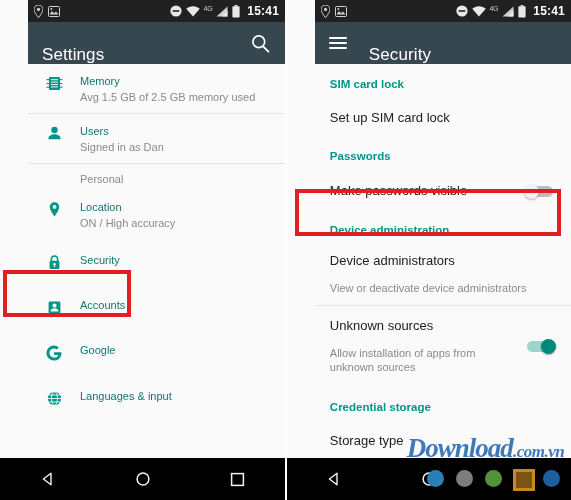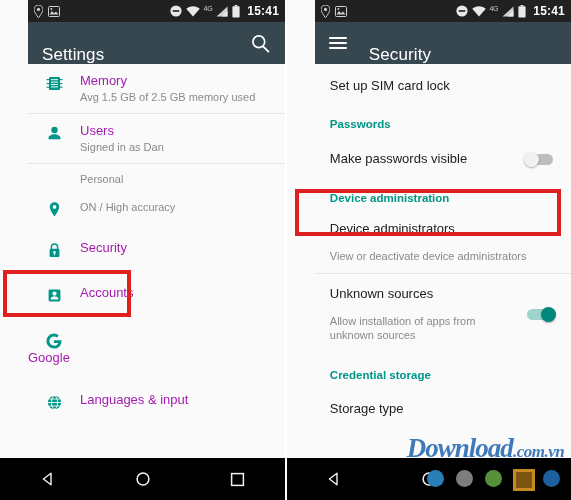--- a/index.html
+++ b/index.html
@@ -55,21 +55,21 @@
     padding:9px 14px 9px 0;
     box-sizing:border-box;
     background:#fafafa;
   }
   .row .iconcell{
     width:52px;min-width:52px;
     display:flex;align-items:flex-start;justify-content:center;
     padding-top:2px;
   }
   .row .textcell{flex:1;min-width:0;}
-  .title{font-size:13px;color:#a21caf;line-height:16px;}
+  .title{font-size:11px;color:#0f766e;line-height:16px;}
   .subtitle{font-size:11px;color:#8a8a8a;line-height:14px;margin-top:1px;}
   .divider{height:1px;background:#e3e3e3;margin-left:0;}
 
   .section-label{
     font-size:11px;color:#8a8a8a;
     padding:9px 0 5px 52px;background:#fafafa;
   }
   .section-teal{
     font-size:11.5px;color:#009688;font-weight:bold;
     padding:11px 0 6px 15px;background:#fafafa;
@@ -232,20 +232,21 @@
       <div class="section-label">Personal</div>
 
       <div class="row">
         <div class="iconcell">
           <svg width="17" height="17" viewBox="0 0 17 17">
               <path d="M8.5 1.2C5.9 1.2 3.8 3.3 3.8 5.9c0 3.3 4.7 9.4 4.7 9.4s4.7-6.1 4.7-9.4c0-2.6-2.1-4.7-4.7-4.7z" fill="#009688"></path>
               <circle cx="8.5" cy="5.9" r="1.9" fill="#fafafa"></circle>
             </svg>
         </div>
         <div class="textcell">
+          <div class="title">Location</div>
           <div class="subtitle">ON / High accuracy</div>
         </div>
       </div>
 
       <div class="row" style="padding-top:13px;padding-bottom:13px;">
         <div class="iconcell">
           <svg width="17" height="17" viewBox="0 0 17 17">
               <path d="M5.4 7V5.1a3.1 3.1 0 016.2 0V7" fill="none" stroke="#009688" stroke-width="1.5"></path>
               <rect x="3.6" y="6.8" width="9.8" height="8.2" rx="1.1" fill="#009688"></rect>
               <circle cx="8.5" cy="10.2" r="1.25" fill="#fafafa"></circle>
@@ -263,21 +264,21 @@
               <rect x="2.6" y="2.6" width="11.8" height="11.8" rx="1.4" fill="#009688"></rect>
               <circle cx="8.5" cy="6.6" r="2.1" fill="#fafafa"></circle>
               <path d="M8.5 9.3c-2.1 0-3.8 1.2-3.8 2.3v1h7.6v-1c0-1.1-1.7-2.3-3.8-2.3z" fill="#fafafa"></path>
             </svg>
         </div>
         <div class="textcell">
           <div class="title">Accounts</div>
         </div>
       </div>
 
-      <div class="row" style="padding-top:13px;padding-bottom:13px;flex-direction:column;">
+      <div class="row" style="padding-top:13px;padding-bottom:13px;">
         <div class="iconcell">
           <svg width="18" height="18" viewBox="0 0 18 18">
               <path d="M9 1.4A7.6 7.6 0 109 16.6a7.6 7.6 0 005.4-2.2 7.1 7.1 0 002.1-5.2v-1H9v2.9h4.3A3.9 3.9 0 019 13.6a4.6 4.6 0 110-9.2c1.1 0 2 .4 2.8 1l2-2A7.5 7.5 0 009 1.4z" fill="#009688"></path>
             </svg>
         </div>
         <div class="textcell">
           <div class="title">Google</div>
         </div>
       </div>
 
@@ -375,20 +376,21 @@
       <span class="hamburger">
         <i></i>
           <i></i>
           <i></i>
       </span>
       <span class="appbar-title">Security</span>
     </div>
 
     <div class="content rightc">
 
+      <div class="section-teal" style="padding-top:14px;">SIM card lock</div>
 
       <div class="rrow" style="padding-top:13px;padding-bottom:13px;">
         <div class="rt">
           <div class="rtitle">Set up SIM card lock</div>
         </div>
       </div>
 
       <div class="section-teal">Passwords</div>
 
       <div class="rrow" style="padding-top:14px;padding-bottom:14px;">

